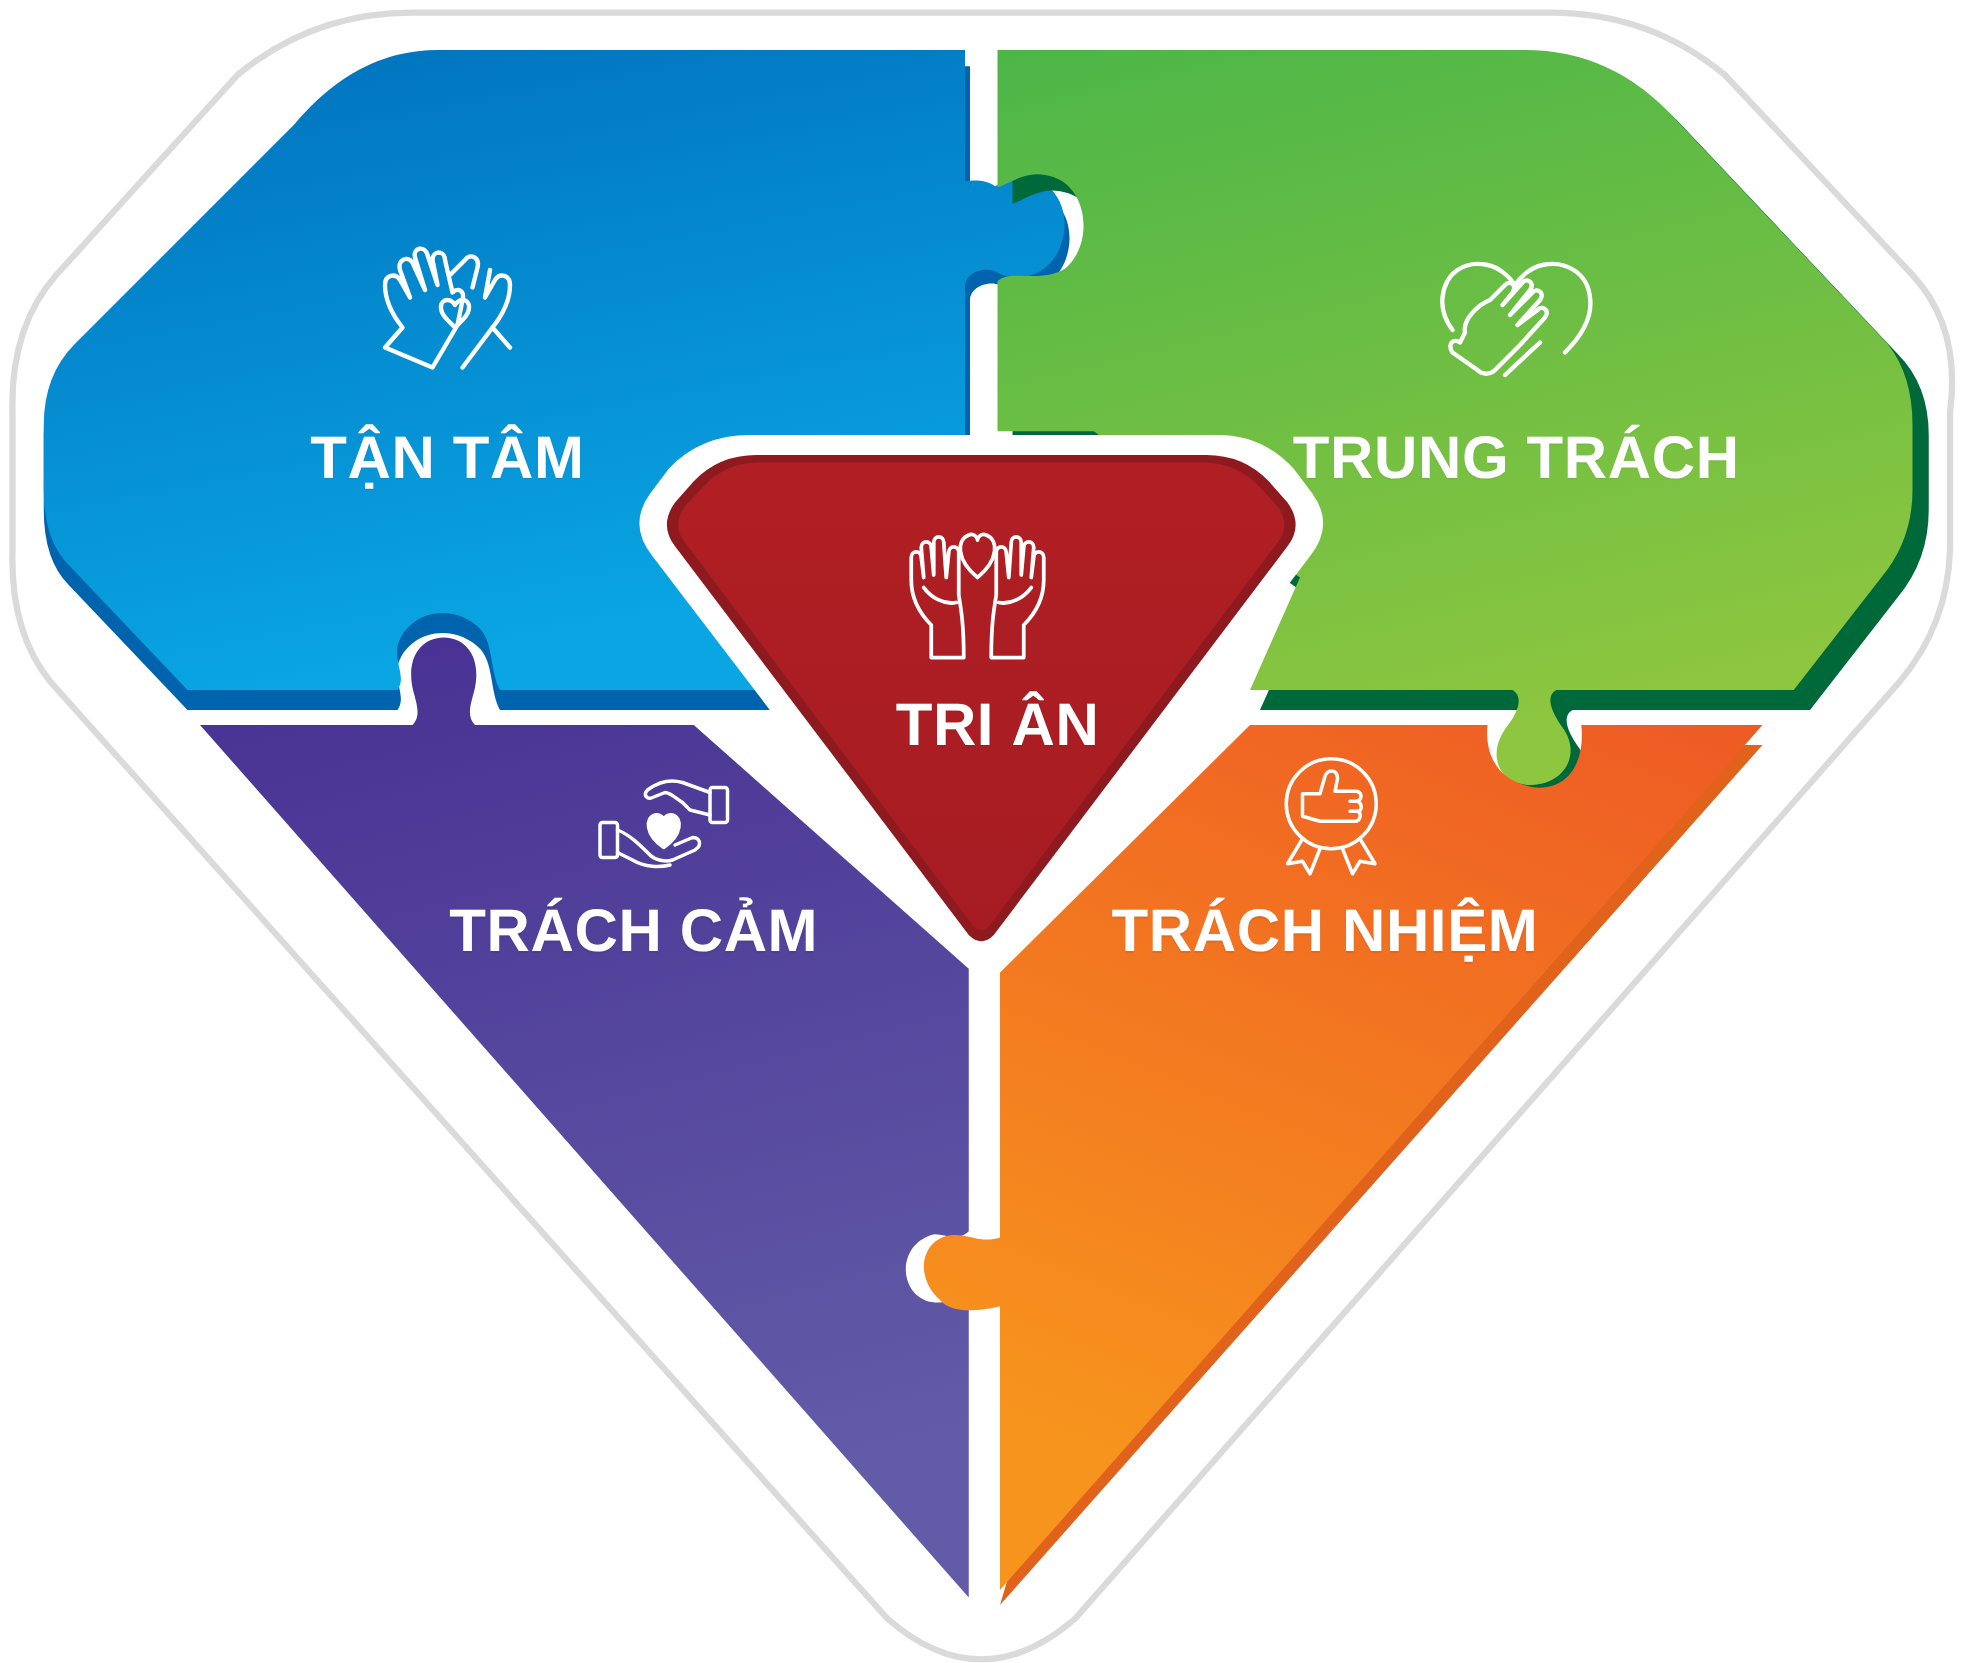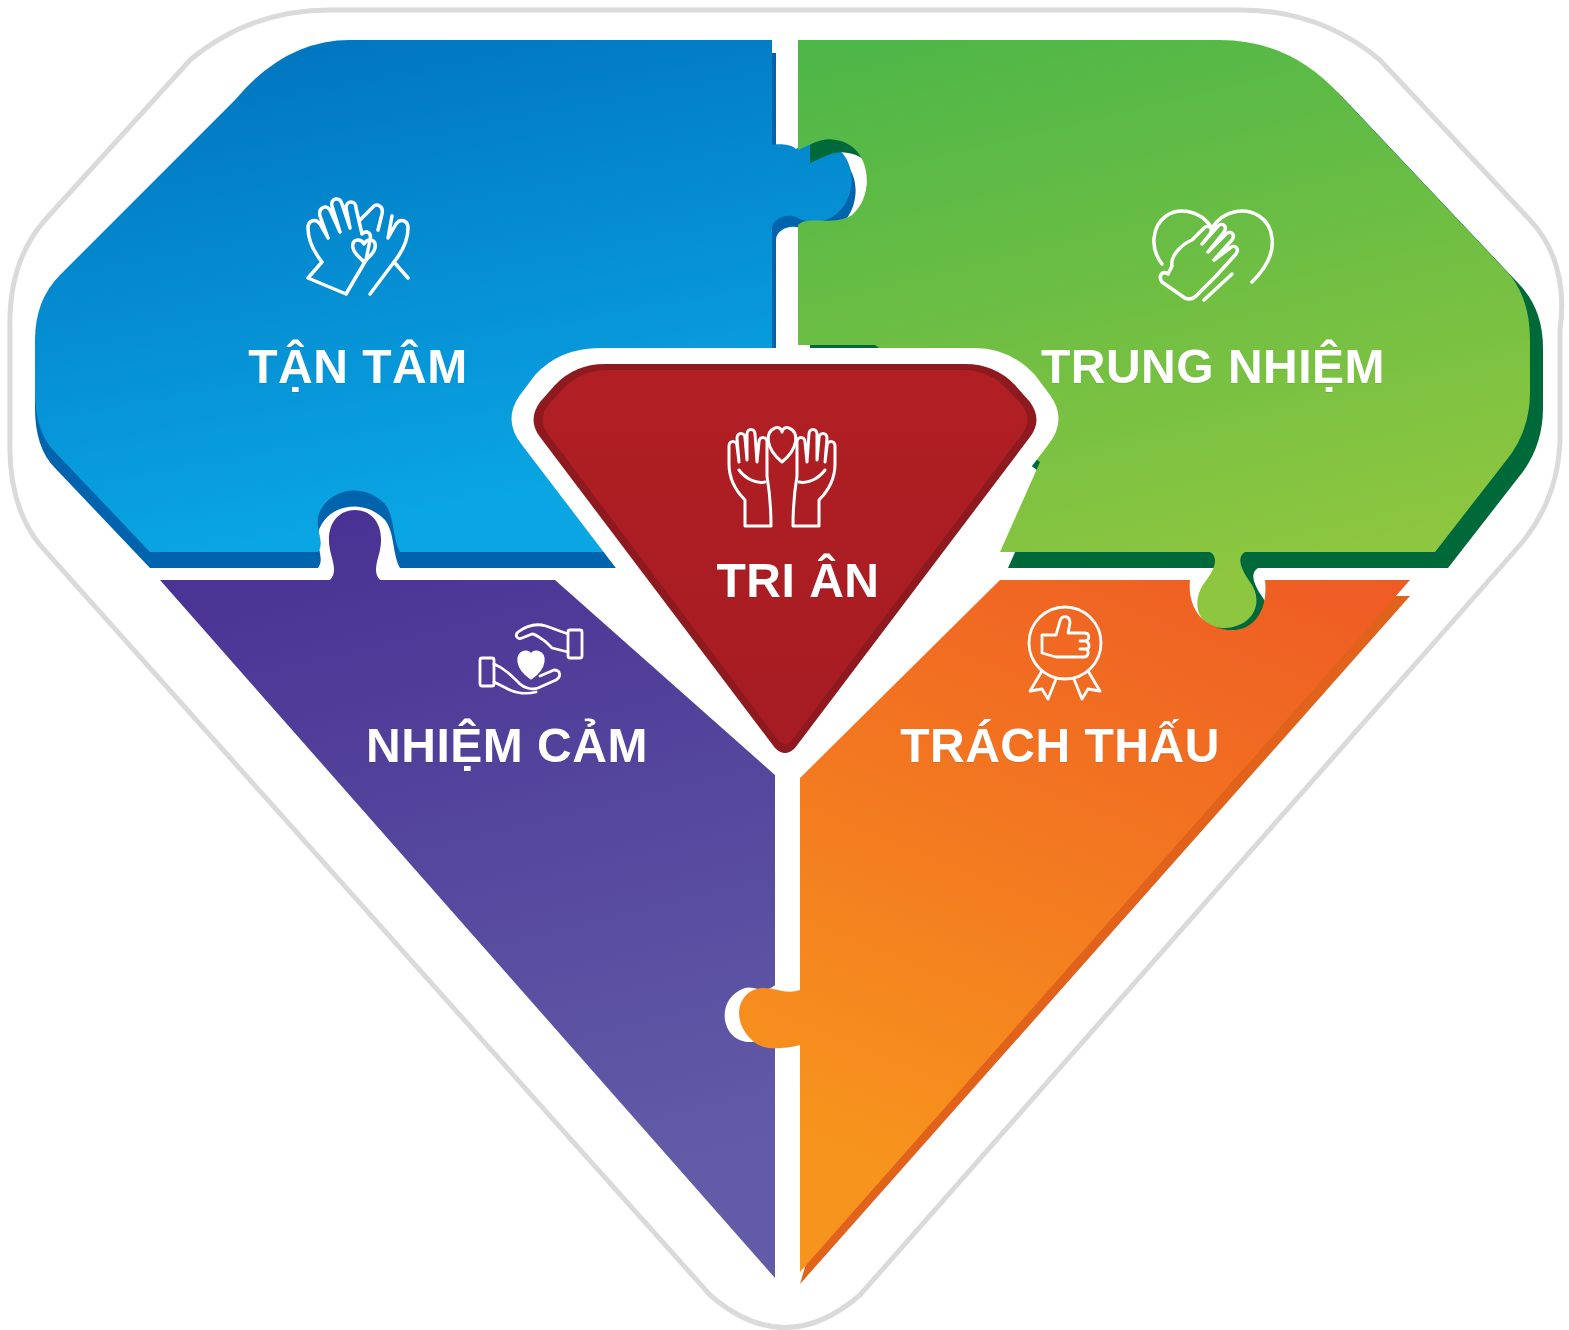--- a/index.html
+++ b/index.html
@@ -146,17 +146,17 @@
     <svg width="90" height="96" viewBox="0 0 90 96" fill="none" stroke="#fff" stroke-width="2.8" stroke-linecap="round" stroke-linejoin="round">
       <circle cx="45" cy="38" r="36"></circle>
       <path d="M22 66 L10 86 L22 84 L28 94 L36 74"></path>
       <path d="M68 66 L80 86 L68 84 L62 94 L54 74"></path>
       <path d="M22 30 L36 30 L40 16 C42 10 50 10 50 18 L48 28 L64 28 C70 28 70 34 66 36 C70 38 70 44 66 44 C70 46 68 52 64 52 L36 52 L22 48 Z"></path>
       <path d="M60 36 L66 36 M60 44 L66 44"></path>
     </svg>
   </div>
 
   <div class="label" style="left:358px; top:343px;">TẬN TÂM</div>
-  <div class="label" style="left:1213px; top:343px;">TRUNG NHIỆM</div>
+  <div class="label" style="left:1213px; top:343px;">TRUNG TRÁCH</div>
   <div class="label" style="left:798px; top:557px;">TRI ÂN</div>
-  <div class="label" style="left:507px; top:722px;">NHIỆM CẢM</div>
-  <div class="label" style="left:1060px; top:722px;">TRÁCH THẤU</div>
+  <div class="label" style="left:507px; top:722px;">TRÁCH CẢM</div>
+  <div class="label" style="left:1060px; top:722px;">TRÁCH NHIỆM</div>
 </div>
 
 </body></html>

